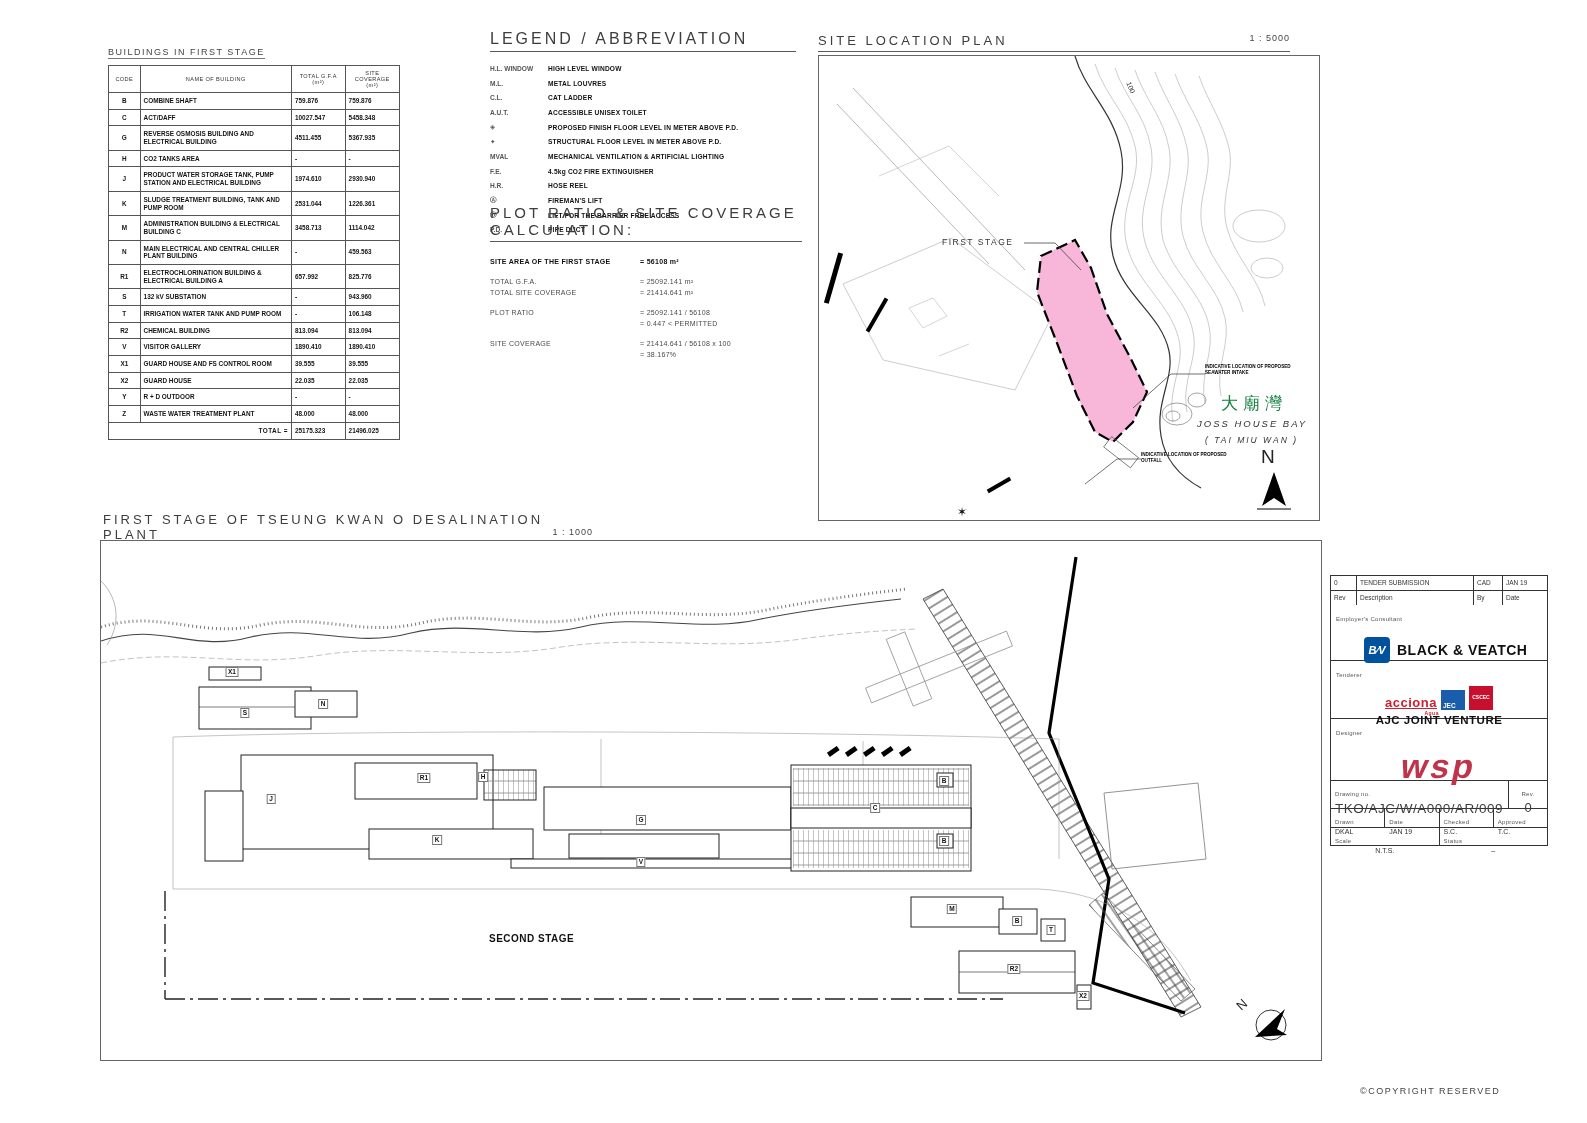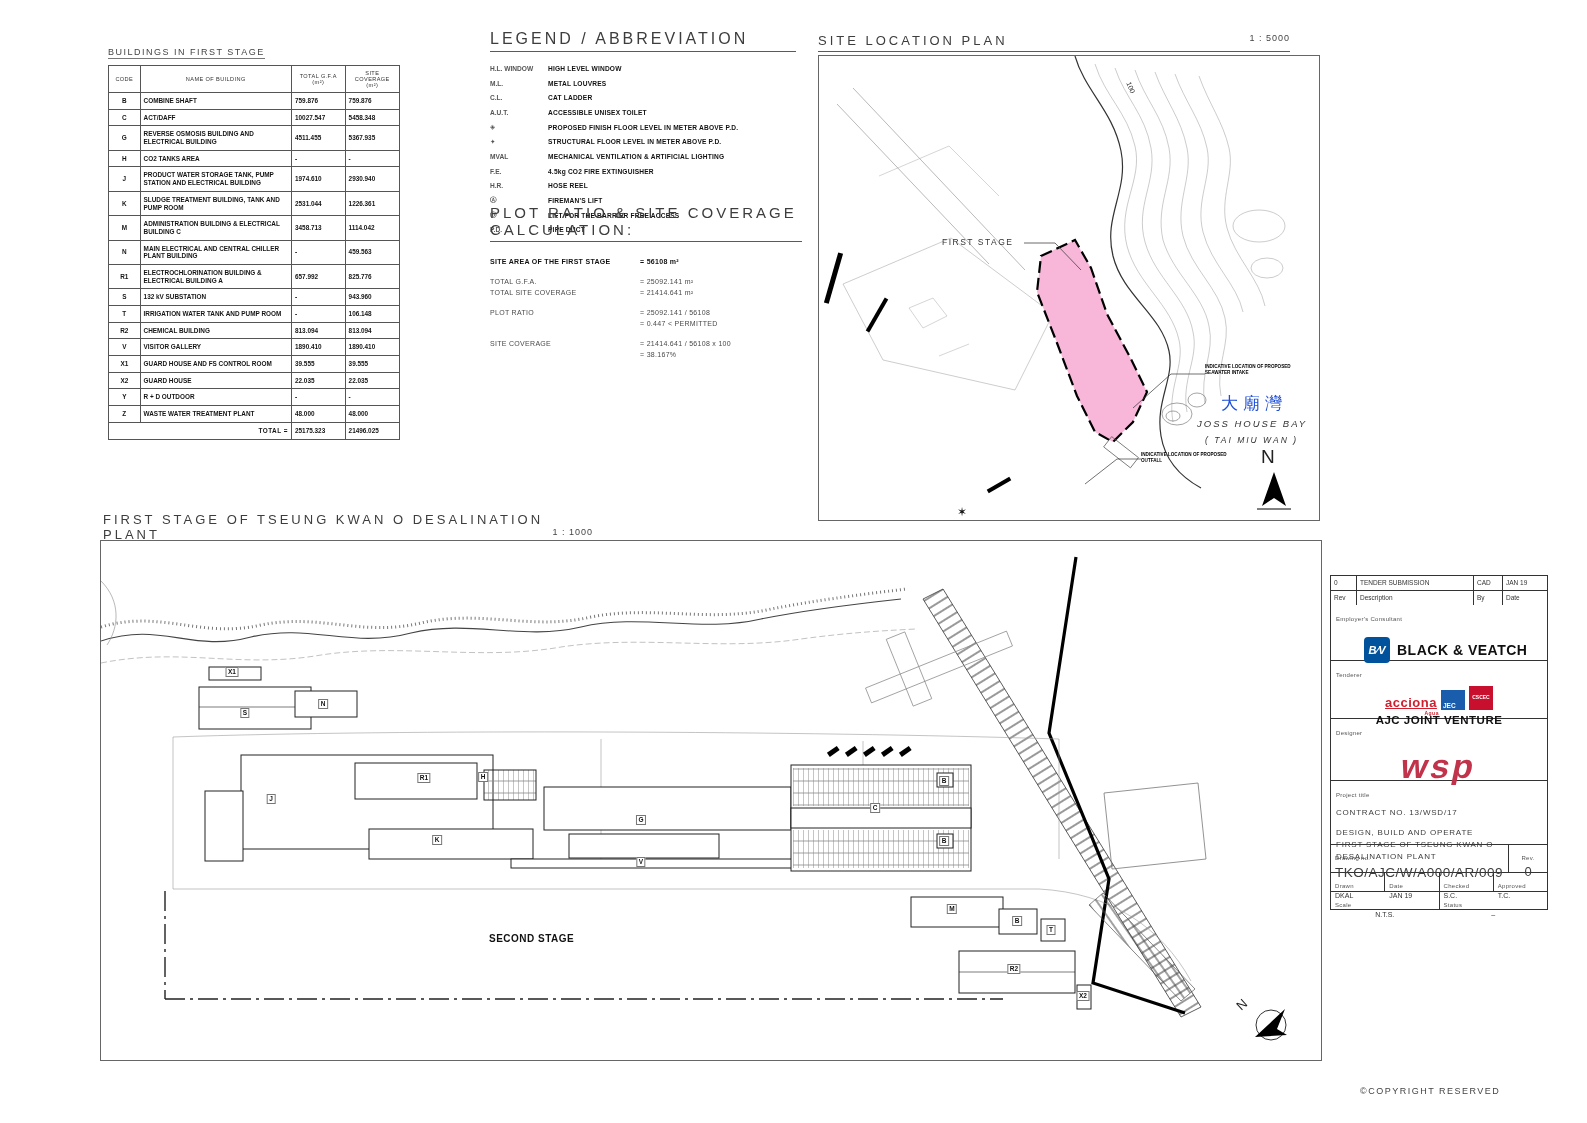--- a/index.html
+++ b/index.html
@@ -40,21 +40,21 @@
   .pr-row.strong .pr-l,.pr-row.strong .pr-v{color:#111;font-weight:bold;}
   .pr-l{width:150px;flex:none;letter-spacing:.3px;}
   .pr-v{letter-spacing:.3px;}
 
   
   .siteplan-head{left:818px;top:33px;width:472px;}
   .siteplan-head .cad-h{font-size:13px;border-bottom:1.4px solid #5a5a5a;display:block;}
   .sitemap{left:818px;top:55px;width:500px;height:464px;border:1px solid #666;background:#fff;}
   .map-label{position:absolute;color:#333;}
   .lbl-firststage{left:123px;top:181px;font-size:8.5px;letter-spacing:1.5px;color:#333;}
-  .lbl-baycn{left:402px;top:336px;font-size:17px;letter-spacing:5px;color:#1d4ed8;}
+  .lbl-baycn{left:402px;top:336px;font-size:17px;letter-spacing:5px;color:#15803d;}
   .lbl-bayen{left:378px;top:362px;font-size:9.5px;letter-spacing:2px;font-style:italic;color:#333;}
   .lbl-baysub{left:386px;top:379px;font-size:8.5px;letter-spacing:2px;font-style:italic;color:#333;}
   .lbl-callout{font-size:4.6px;font-weight:bold;color:#000;width:86px;line-height:1.25;text-transform:uppercase;}
   .lbl-intake{left:386px;top:308px;}
   .lbl-outfall{left:322px;top:396px;}
   .lbl-100{left:306px;top:28px;font-size:7px;color:#333;transform:rotate(68deg);}
   .lbl-mapnorth{left:442px;top:390px;font-size:19px;color:#222;}
 
   
   .mainplan-head{left:103px;top:512px;width:490px;}
@@ -513,27 +513,20 @@
       <span class="acciona"><span>acciona</span><small>Agua</small></span>
       <span class="jec">JEC</span>
       <span class="cscec">CSCEC</span>
     </div>
     <div class="ajc">AJC JOINT VENTURE</div>
   </div>
   <div class="tb-sec sec-design">
     <span class="tb-lab">Designer</span>
     <div class="wsp">wsp</div>
   </div>
-  <div class="tb-sec sec-project">
-    <span class="tb-lab">Project title</span>
-    <div class="proj-line first">CONTRACT NO. 13/WSD/17</div>
-    <div class="proj-line">DESIGN, BUILD AND OPERATE</div>
-    <div class="proj-line">FIRST STAGE OF TSEUNG KWAN O</div>
-    <div class="proj-line">DESALINATION PLANT</div>
-  </div>
   <div class="dno-row">
     <div class="dno-main">
       <span class="tb-lab">Drawing no.</span>
       <div class="dno-val">TKO/AJC/W/A000/AR/009</div>
     </div>
     <div class="dno-rev">
       <span class="tb-lab">Rev.</span>
       <div class="big">0</div>
     </div>
   </div>

